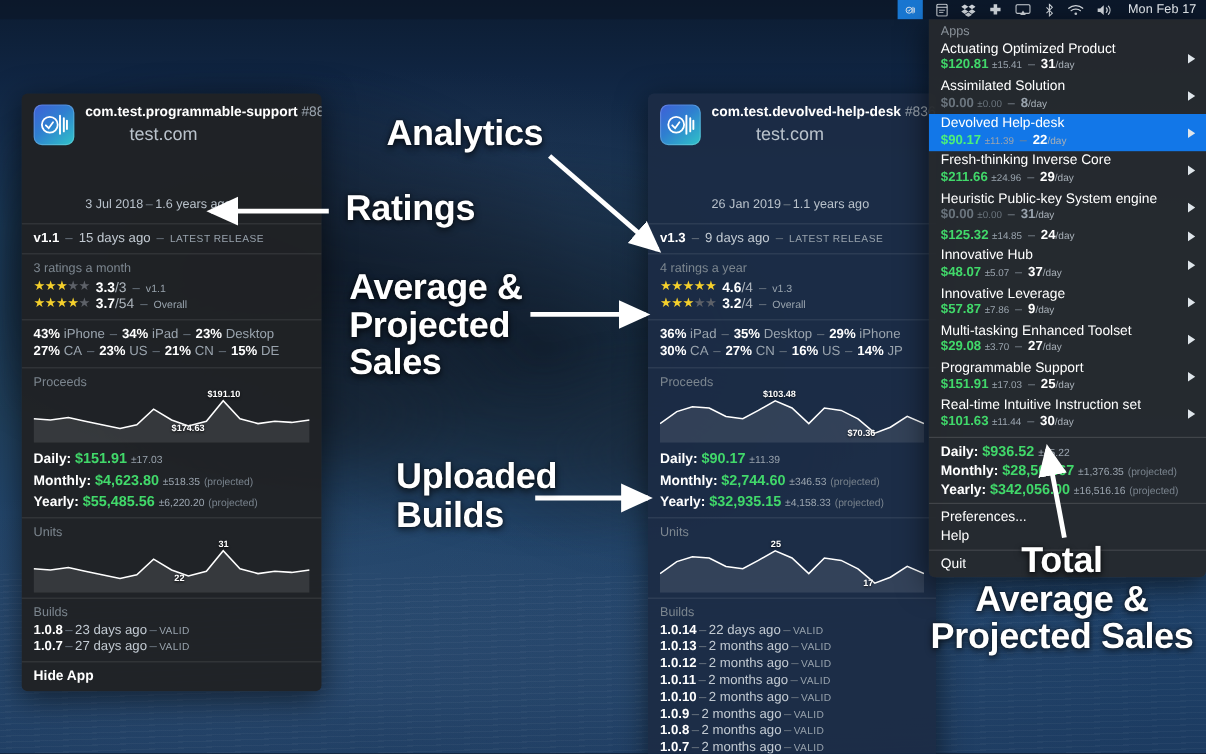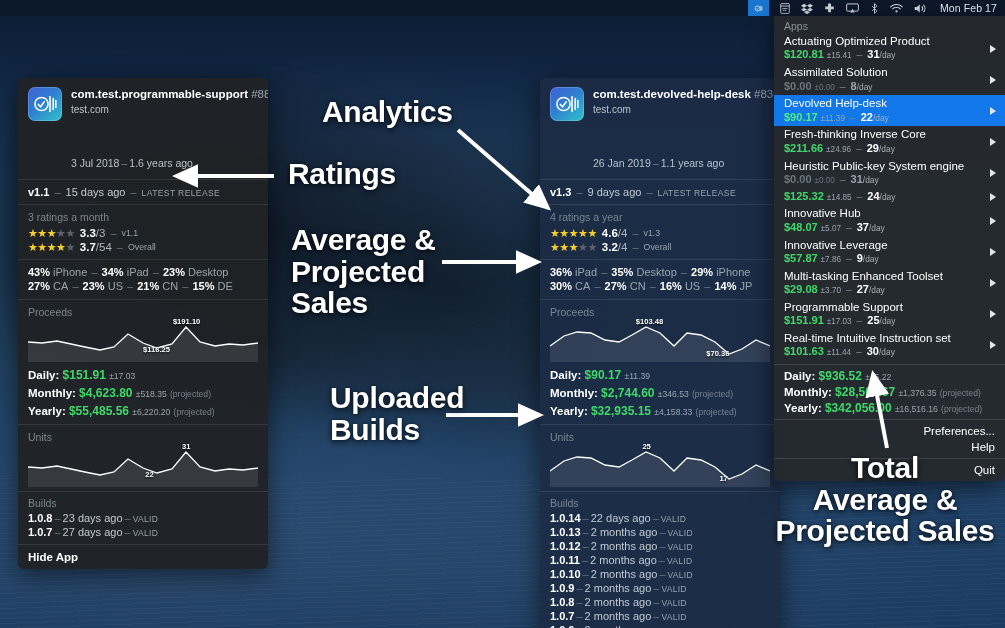--- a/index.html
+++ b/index.html
@@ -82,21 +82,21 @@
   .app-head { display: flex; gap: 9px; padding: 9px 10px 9px 10px; align-items: flex-start; }
   .app-icon {
     width: 34px; height: 34px; border-radius: 7px; flex: 0 0 34px;
     background: linear-gradient(140deg, #3f5fd8 0%, #2f7fd0 45%, #2fc4c8 100%);
     position: relative; box-shadow: inset 0 0 0 1px rgba(255,255,255,0.18);
   }
   .app-icon svg { position: absolute; inset: 0; width: 34px; height: 34px; }
   .app-meta { min-width: 0; line-height: 1.35; }
   .app-bundle { font-size: 11.5px; font-weight: 700; color: #ffffff; white-space: nowrap; }
   .app-bundle .num { font-weight: 400; color: #9aa4ae; }
-  .app-site { font-size: 10px; color: #b9c2cb; }
+  .app-site { font-size: 15px; color: #b9c2cb; margin-left: 37px; }
   .app-date { font-size: 10.5px; color: #b9c2cb; margin-top: 40px; }
   .app-date .sep { color: #78828c; padding: 0 2px; }
 
   
   .release { display: flex; align-items: baseline; gap: 5px; padding: 6px 10px; font-size: 11px; }
   .release .ver { font-weight: 700; color: #ffffff; }
   .release .sep { color: #6d7782; }
   .release .ago { color: #c2cad2; }
   .release .tag { font-size: 8.5px; letter-spacing: .4px; color: #98a3ad; }
 
@@ -171,21 +171,21 @@
     position: absolute; right: 9px; top: 50%; transform: translateY(-50%);
     width: 0; height: 0; border-left: 6px solid #dfe5ea;
     border-top: 4.5px solid transparent; border-bottom: 4.5px solid transparent;
   }
   .dd-divider { height: 1px; background: rgba(255,255,255,0.13); margin: 3px 0; }
   .dd-total { padding: 1px 10px; font-size: 11.5px; white-space: nowrap; }
   .dd-total .k { font-weight: 700; color: #ffffff; }
   .dd-total .v { font-weight: 700; color: #41d86a; font-size: 12px; }
   .dd-total .pm { font-size: 8.6px; color: #9aa4ae; }
   .dd-total .proj { font-size: 8.6px; color: #79838d; }
-  .dd-menu { padding: 2px 10px; font-size: 11.5px; color: #ffffff; text-align: right; }
+  .dd-menu { padding: 2px 10px; font-size: 11.5px; color: #ffffff; }
 
   
   .anno {
     position: absolute; color: #ffffff; font-weight: 700;
     font-family: "Liberation Sans", sans-serif;
     text-shadow: 0 2px 6px rgba(0,0,0,0.75), 0 0 2px rgba(0,0,0,0.6);
     line-height: 1.05; letter-spacing: -0.3px;
   }
   .anno-analytics { left: 322px; top: 96px;  font-size: 30px; }
   .anno-ratings   { left: 288px; top: 158px; font-size: 30px; }
@@ -311,21 +311,21 @@
   </div>
 
   <div class="divider"></div>
   <div class="chart-block">
     <div class="chart-title">Proceeds</div>
     <div class="chart-wrap">
       <svg viewBox="0 0 230 42" preserveAspectRatio="none">
         <path d="M0,22 L14,23 L29,21 L43,24 L57,27 L72,30 L86,27 L100,14 L115,23 L129,28 L144,24 L158,7 L172,22 L187,26 L201,24 L215,25 L230,23 L230,42 L0,42 Z" fill="rgba(255,255,255,0.10)"></path>
         <polyline points="0,22 14,23 29,21 43,24 57,27 72,30 86,27 100,14 115,23 129,28 144,24 158,7 172,22 187,26 201,24 215,25 230,23" fill="none" stroke="#ffffff" stroke-width="1.3"></polyline>
       </svg>
-      <span class="chart-lbl" style="left:50%;top:25px;">$116.25</span>
+      <span class="chart-lbl" style="left:50%;top:25px;">$174.63</span>
       <span class="chart-lbl" style="left:63%;top:-3px;">$191.10</span>
     </div>
     <div style="height:4px"></div>
     <div class="money"><span class="k">Daily:</span> <span class="v">$151.91</span> <span class="pm">±17.03</span></div>
     <div class="money"><span class="k">Monthly:</span> <span class="v">$4,623.80</span> <span class="pm">±518.35</span> <span class="proj">(projected)</span></div>
     <div class="money"><span class="k">Yearly:</span> <span class="v">$55,485.56</span> <span class="pm">±6,220.20</span> <span class="proj">(projected)</span></div>
   </div>
 
   <div class="divider"></div>
   <div class="chart-block">

